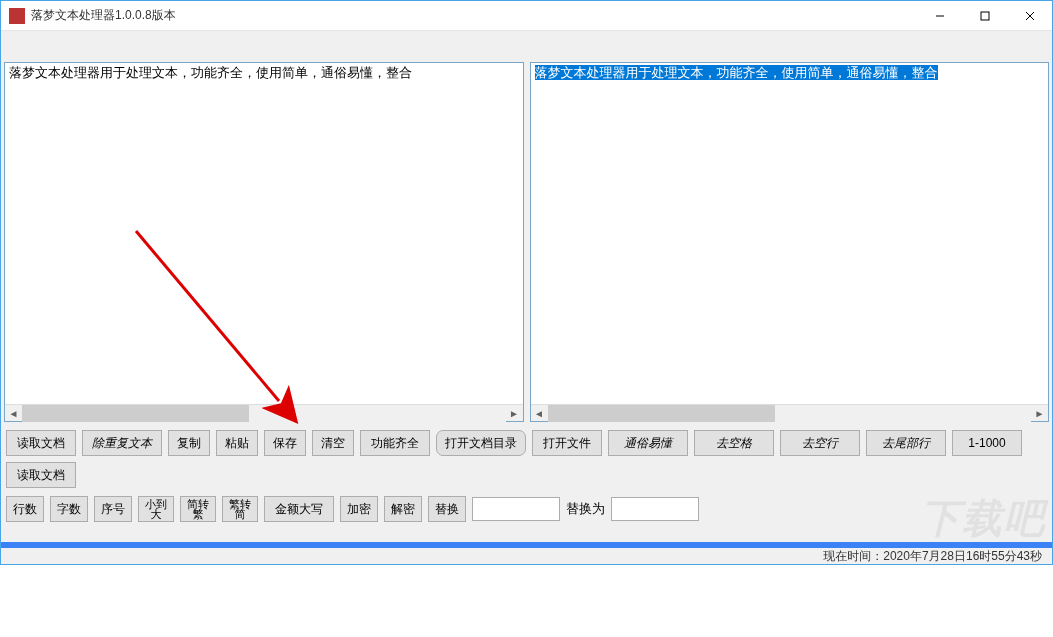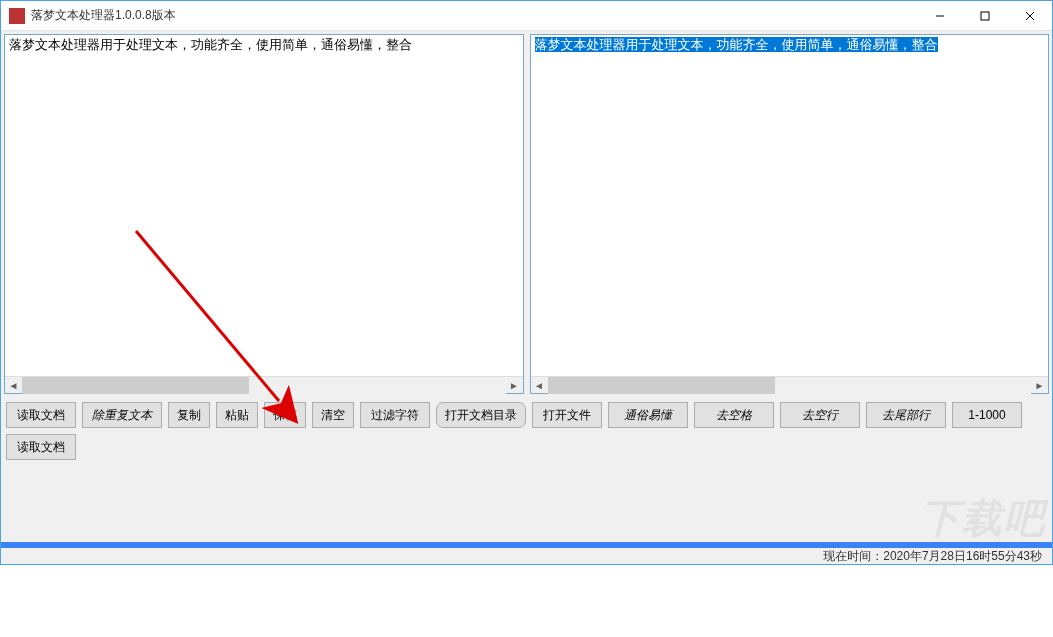--- a/index.html
+++ b/index.html
@@ -3,21 +3,21 @@
 <meta charset="utf-8">
 <style>
   * { box-sizing: border-box; margin: 0; padding: 0; }
   html, body { width: 1053px; height: 637px; font-family: "Microsoft YaHei", "SimSun", sans-serif; font-size: 12px; background: #fff; overflow: hidden; }
   .window { width: 1053px; height: 565px; border: 1px solid #4aa5e8; display: flex; flex-direction: column; background: #f0f0f0; }
   .titlebar { height: 30px; background: #fff; display: flex; align-items: center; border-bottom: 1px solid #e5e5e5; }
   .titlebar .icon { width: 16px; height: 16px; margin: 0 6px 0 8px; background:#b33; display:inline-block; }
   .titlebar .title { flex: 0 0 auto; color: #333; font-size: 12px; }
   .titlebar .spacer { flex: 1; }
   .winbtn { width: 45px; height: 30px; display:flex; align-items:center; justify-content:center; color:#333; }
-  .content { flex:1; display:flex; flex-direction:column; padding:3px; gap:0; background:#f0f0f0; }
+  .content { flex:1; display:flex; flex-direction:column; padding:3px; gap:0; background:#f0f0f0;margin-top:28px; }
   .panes { display:flex; gap:6px; height:360px; }
   .pane-wrap { flex:1; display:flex; flex-direction:column; border:1px solid #7aa7c7; background:#fff; }
   .textarea { flex:1; padding:2px 4px; font-size:13px; line-height:16px; overflow:hidden; white-space:nowrap; color:#000; }
   .textarea.sel { background:#fff; }
   .textarea.sel .seltext { background:#0078d7; color:#fff; }
   .hscroll { height:17px; background:#f0f0f0; display:flex; align-items:center; border-top:1px solid #ddd; }
   .hscroll .track { flex:1; height:17px; background:#f0f0f0; position:relative; }
   .hscroll .thumb { position:absolute; left:0; top:0; height:17px; background:#cdcdcd; }
   .hscroll .arrow { width:17px; height:17px; display:flex; align-items:center; justify-content:center; color:#606060; font-size:10px; }
   .toolbar { display:flex; flex-wrap:wrap; gap:6px; padding:8px 2px 2px 2px; align-items:center; }
@@ -81,31 +81,49 @@
       </div>
     </div>
 
     <div class="toolbar">
       <div class="btn w70">读取文档</div>
       <div class="btn w80">除重复文本</div>
       <div class="btn">复制</div>
       <div class="btn">粘贴</div>
       <div class="btn">保存</div>
       <div class="btn">清空</div>
-      <div class="btn w70">过滤字符</div>
+      <div class="btn w70">功能齐全</div>
       <div class="btn w90">打开文档目录</div>
       <div class="btn w70">打开文件</div>
       <div class="btn w80">通俗易懂</div>
       <div class="btn w80">去空格</div>
       <div class="btn w80">去空行</div>
       <div class="btn w80">去尾部行</div>
       <div class="btn w70">1-1000</div>
       <div class="btn w70">读取文档</div>
     </div>
 
+    <div class="toolbar row2">
+      <div class="btn sm">行数</div>
+      <div class="btn sm">字数</div>
+      <div class="btn sm">序号</div>
+      <div class="btn sm stackfont" style="white-space:pre;">小到
+大</div>
+      <div class="btn sm stackfont" style="white-space:pre;">简转
+繁</div>
+      <div class="btn sm stackfont" style="white-space:pre;">繁转
+简</div>
+      <div class="btn w70">金额大写</div>
+      <div class="btn sm">加密</div>
+      <div class="btn sm">解密</div>
+      <div class="btn sm">替换</div>
+      <input class="inp" value="" style="">
+      <span class="lbl">替换为</span>
+      <input class="inp" value="" style="">
+    </div>
   </div>
 
   <div class="statusbar">
     <span>现在时间：2020年7月28日16时55分43秒</span>
   </div>
 
   <svg class="arrow-overlay" style="left:0;top:0;" width="1053" height="637">
     <defs>
       <marker id="ah" markerWidth="12" markerHeight="12" refX="2" refY="6" orient="auto">
         <path d="M0,0 L12,6 L0,12 L3,6 Z" fill="#d00"></path>

